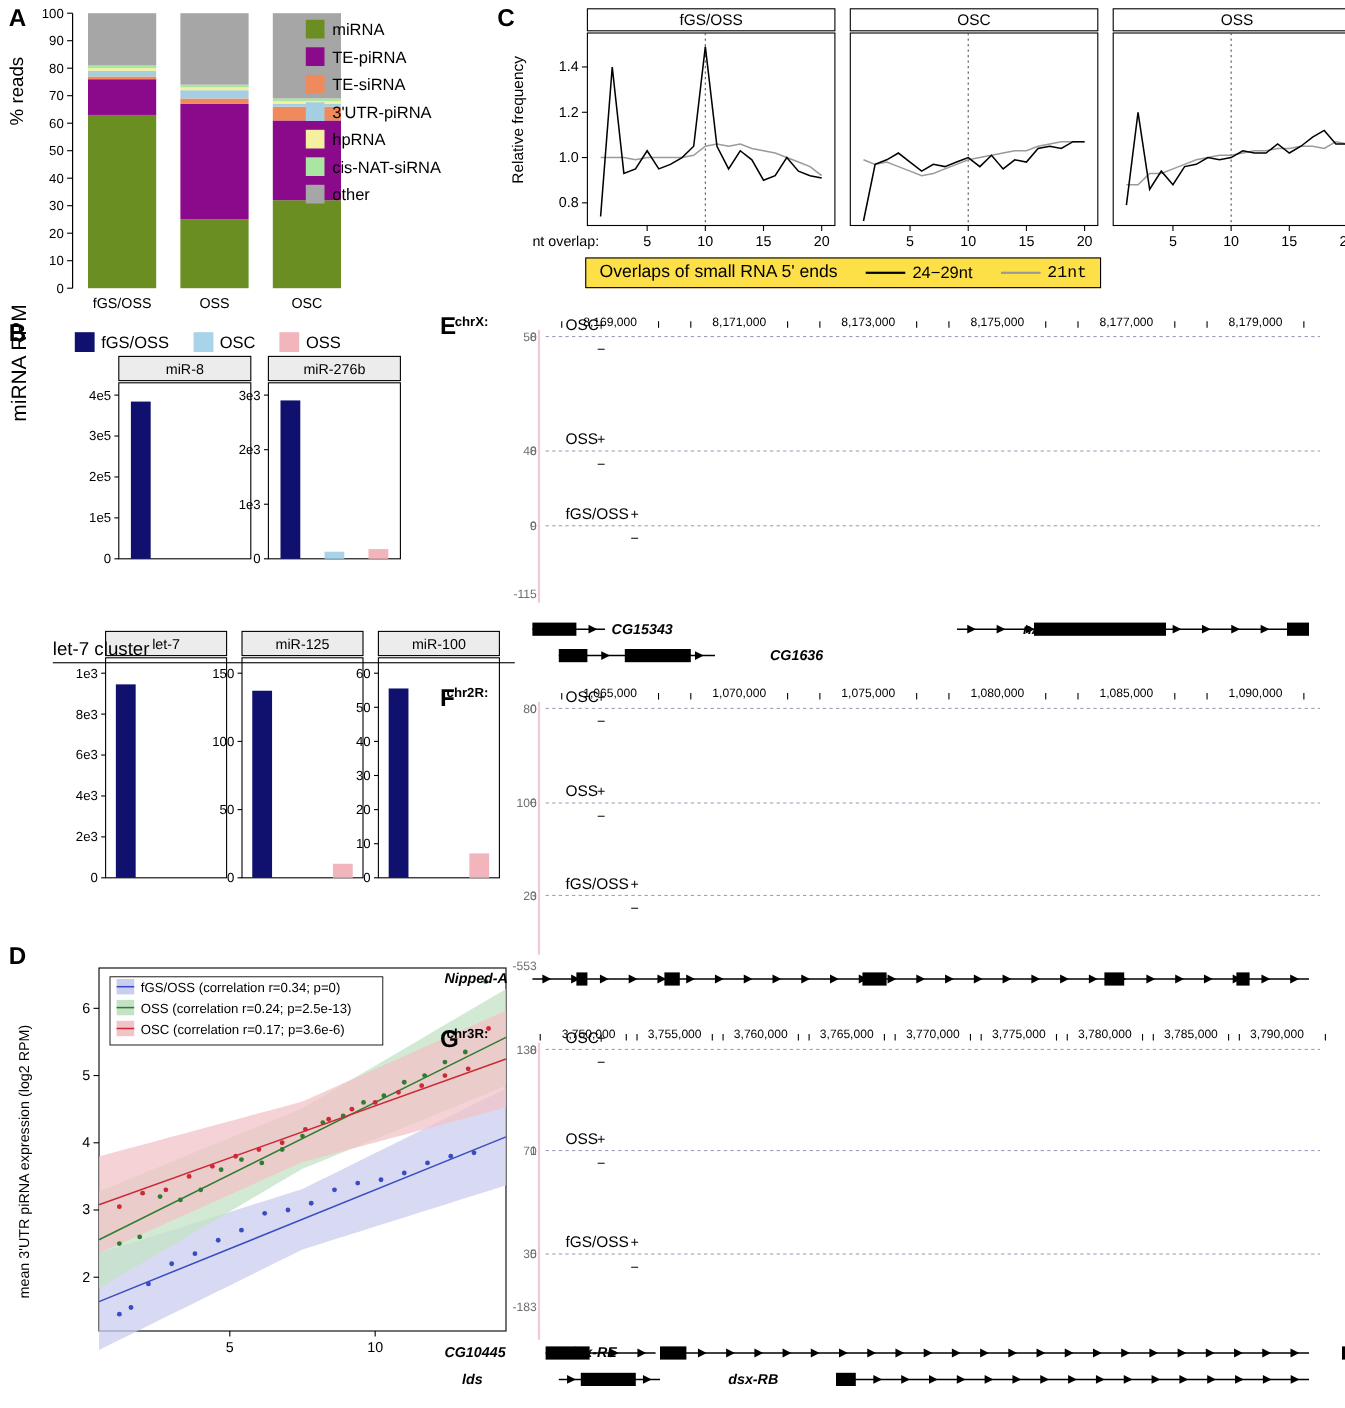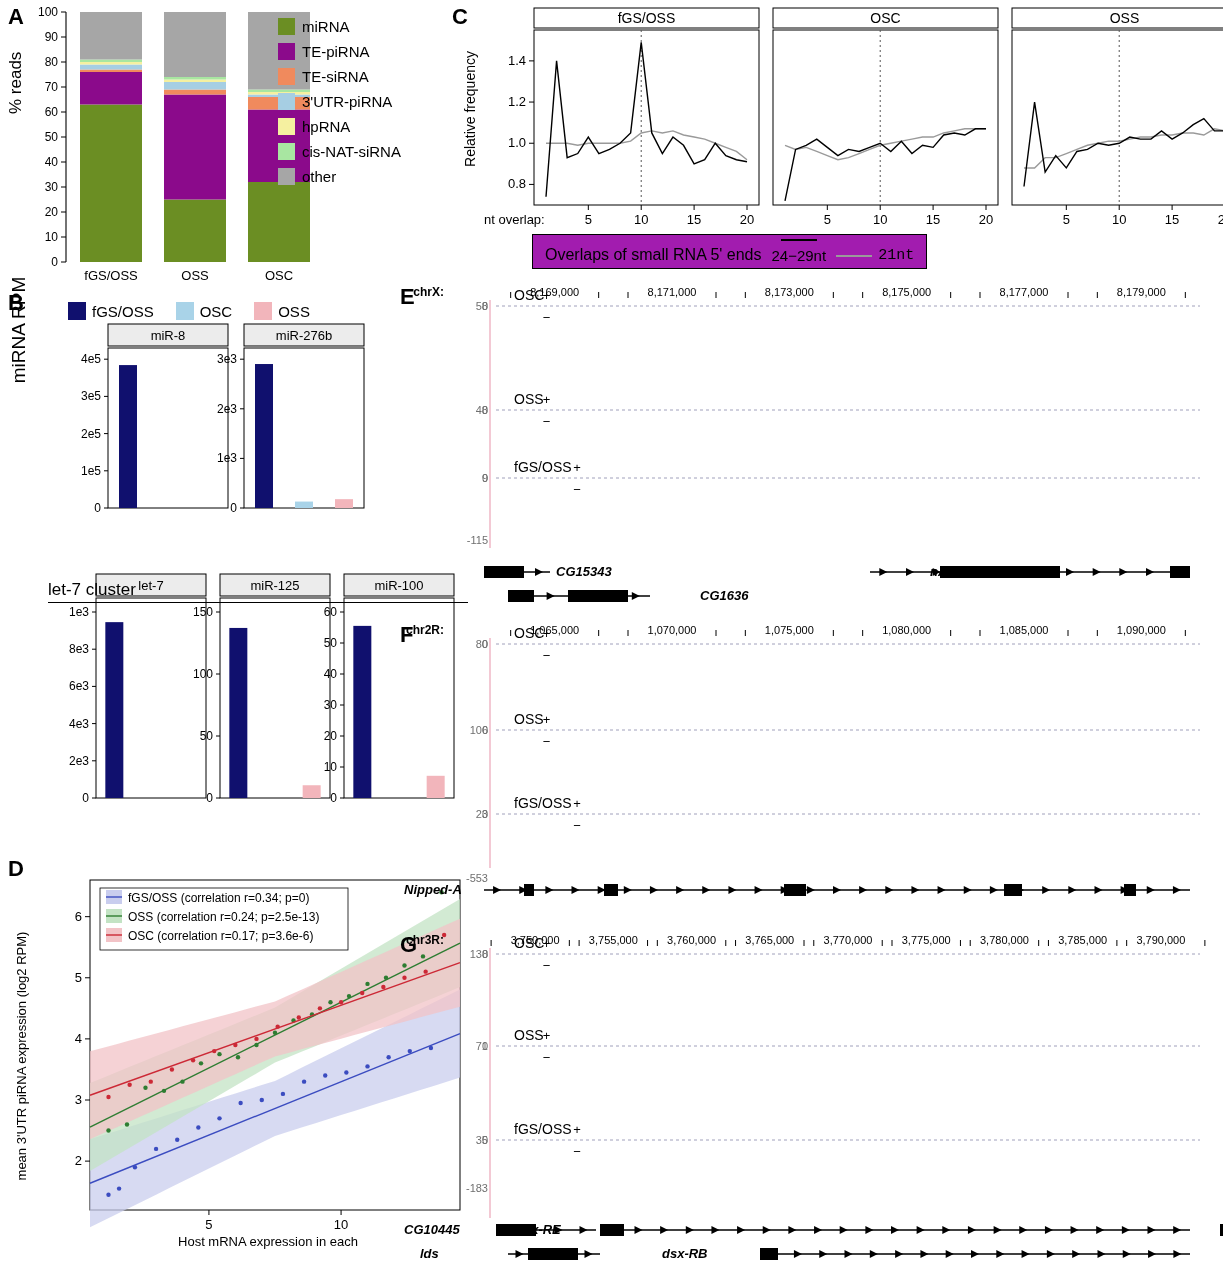--- a/index.html
+++ b/index.html
@@ -282,21 +282,20 @@
         <text x="90" y="32" font-size="12" font-family="Liberation Sans, sans-serif" fill="#000">fGS/OSS (correlation r=0.34; p=0)</text>
         <rect x="68" y="39" width="16" height="14" fill="#c3e3c4" stroke="none"></rect>
         <line x1="68" y1="46" x2="84" y2="46" stroke="#2e7d32" stroke-width="1.4"></line>
         <text x="90" y="51" font-size="12" font-family="Liberation Sans, sans-serif" fill="#000">OSS (correlation r=0.24; p=2.5e-13)</text>
         <rect x="68" y="58" width="16" height="14" fill="#f2c3c7" stroke="none"></rect>
         <line x1="68" y1="65" x2="84" y2="65" stroke="#cc2936" stroke-width="1.4"></line>
         <text x="90" y="70" font-size="12" font-family="Liberation Sans, sans-serif" fill="#000">OSC (correlation r=0.17; p=3.6e-6)</text>
       </g>
   </svg>
   <div class="abs" style="left:60px;top:378px;width:400px;text-align:center;font-size:13px;line-height:16px;">
-    <div>Host mRNA expression in each</div>
   </div>
 </div>
 
 <div class="abs" style="left:452px;top:4px;width:768px;height:268px;">
   <div class="panel-letter" style="position:absolute;left:0;top:0;">C</div>
   <div class="abs" style="left:10px;top:205px;transform:rotate(-90deg);transform-origin:left top;font-size:14px;width:200px;text-align:center;">Relative frequency</div>
   <svg class="abs" style="left:26px;top:4px;" width="740" height="230">
     <g id="c-plot">
         <rect x="56" y="0" width="225" height="20" fill="#fff" stroke="#000" stroke-width="1"></rect>
         <text x="168.5" y="15" font-size="14" font-family="Liberation Sans, sans-serif" fill="#000" text-anchor="middle">fGS/OSS</text>
@@ -344,23 +343,23 @@
         <text x="588.3157894736842" y="216" font-size="13" font-family="Liberation Sans, sans-serif" fill="#000" text-anchor="middle">5</text>
         <line x1="641.2105263157895" y1="197" x2="641.2105263157895" y2="202" stroke="#000" stroke-width="1"></line>
         <text x="641.2105263157895" y="216" font-size="13" font-family="Liberation Sans, sans-serif" fill="#000" text-anchor="middle">10</text>
         <line x1="694.1052631578948" y1="197" x2="694.1052631578948" y2="202" stroke="#000" stroke-width="1"></line>
         <text x="694.1052631578948" y="216" font-size="13" font-family="Liberation Sans, sans-serif" fill="#000" text-anchor="middle">15</text>
         <line x1="747" y1="197" x2="747" y2="202" stroke="#000" stroke-width="1"></line>
         <text x="747" y="216" font-size="13" font-family="Liberation Sans, sans-serif" fill="#000" text-anchor="middle">20</text>
         <text x="6" y="216" font-size="13" font-family="Liberation Sans, sans-serif" fill="#000">nt overlap:</text>
       </g>
   </svg>
-  <div class="abs" id="c-legend" style="left:80px;top:230px;border:1.4px solid #000;padding:4px 12px;display:flex;align-items:flex-end;gap:10px;background:#a21caf;">
+  <div class="abs" id="c-legend" style="left:80px;top:230px;border:1.4px solid #000;padding:4px 12px;display:flex;align-items:center;gap:26px;background:#fde047;">
       <span style="font-size: 16px;">Overlaps of small RNA 5' ends</span>
-      <span style="display: inline-flex; align-items: center; gap: 6px; font-size: 15px; flex-direction: column;">
+      <span style="display: inline-flex; align-items: center; gap: 6px; font-size: 15px;">
         <span style="display: inline-block; width: 36px; height: 0px; border-top: 2.5px solid rgb(0, 0, 0);"></span>
         <span>24−29nt</span>
       </span>
       <span style="display: inline-flex; align-items: center; gap: 6px; font-size: 15px; font-family: Liberation Mono, monospace;">
         <span style="display: inline-block; width: 36px; height: 0px; border-top: 2.5px solid rgb(154, 154, 154);"></span>
         <span>21nt</span>
       </span>
     </div>
 </div>
 

